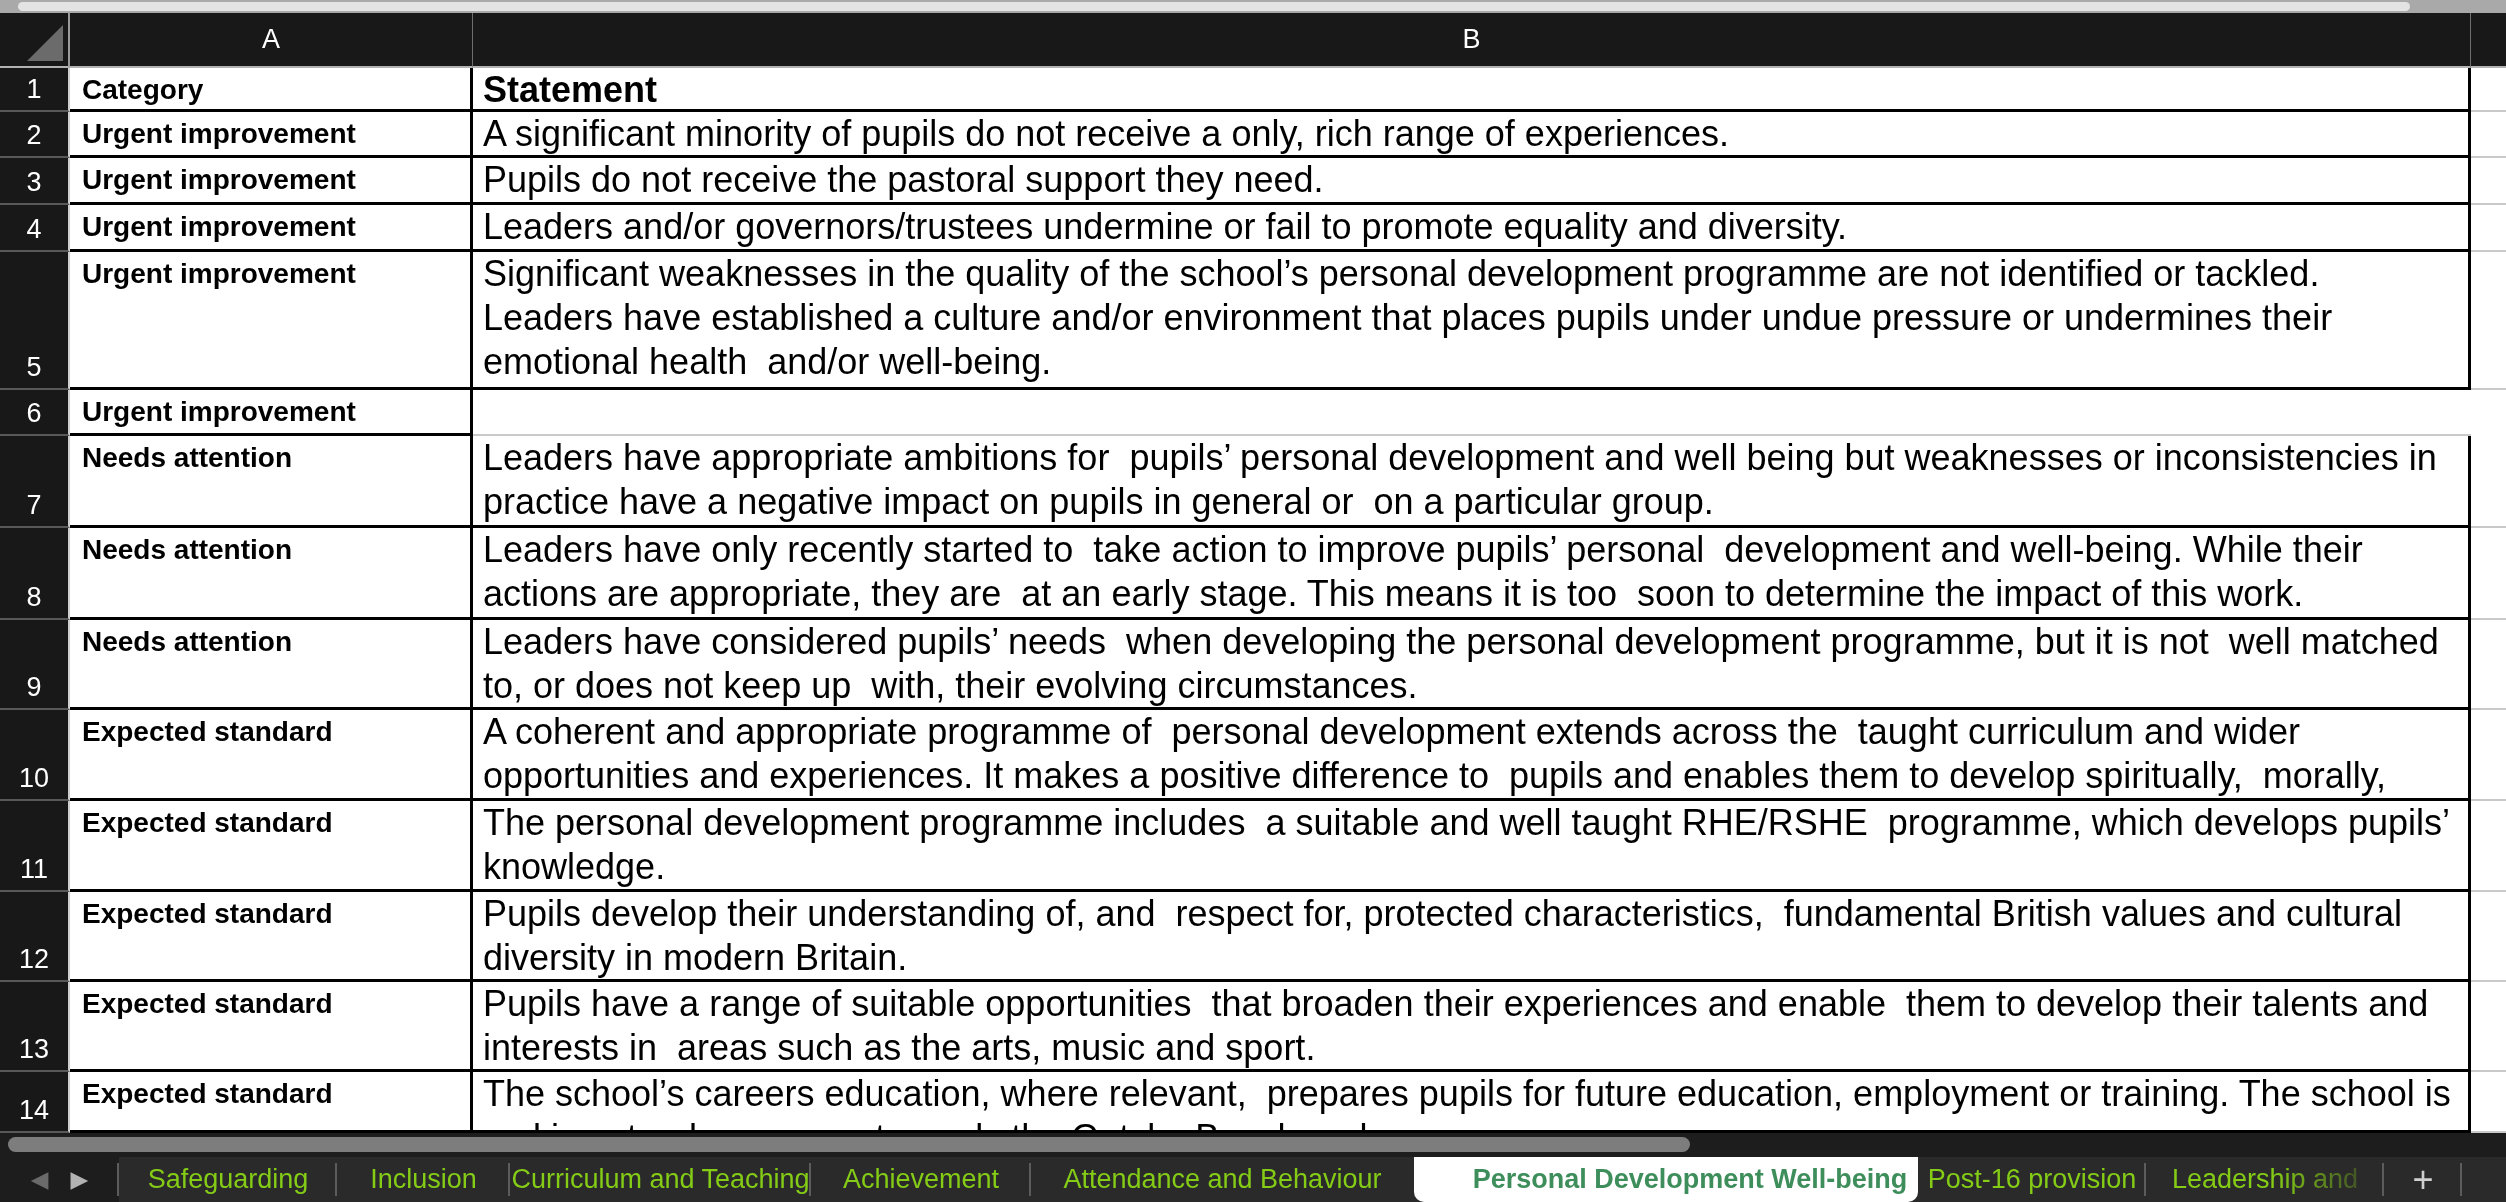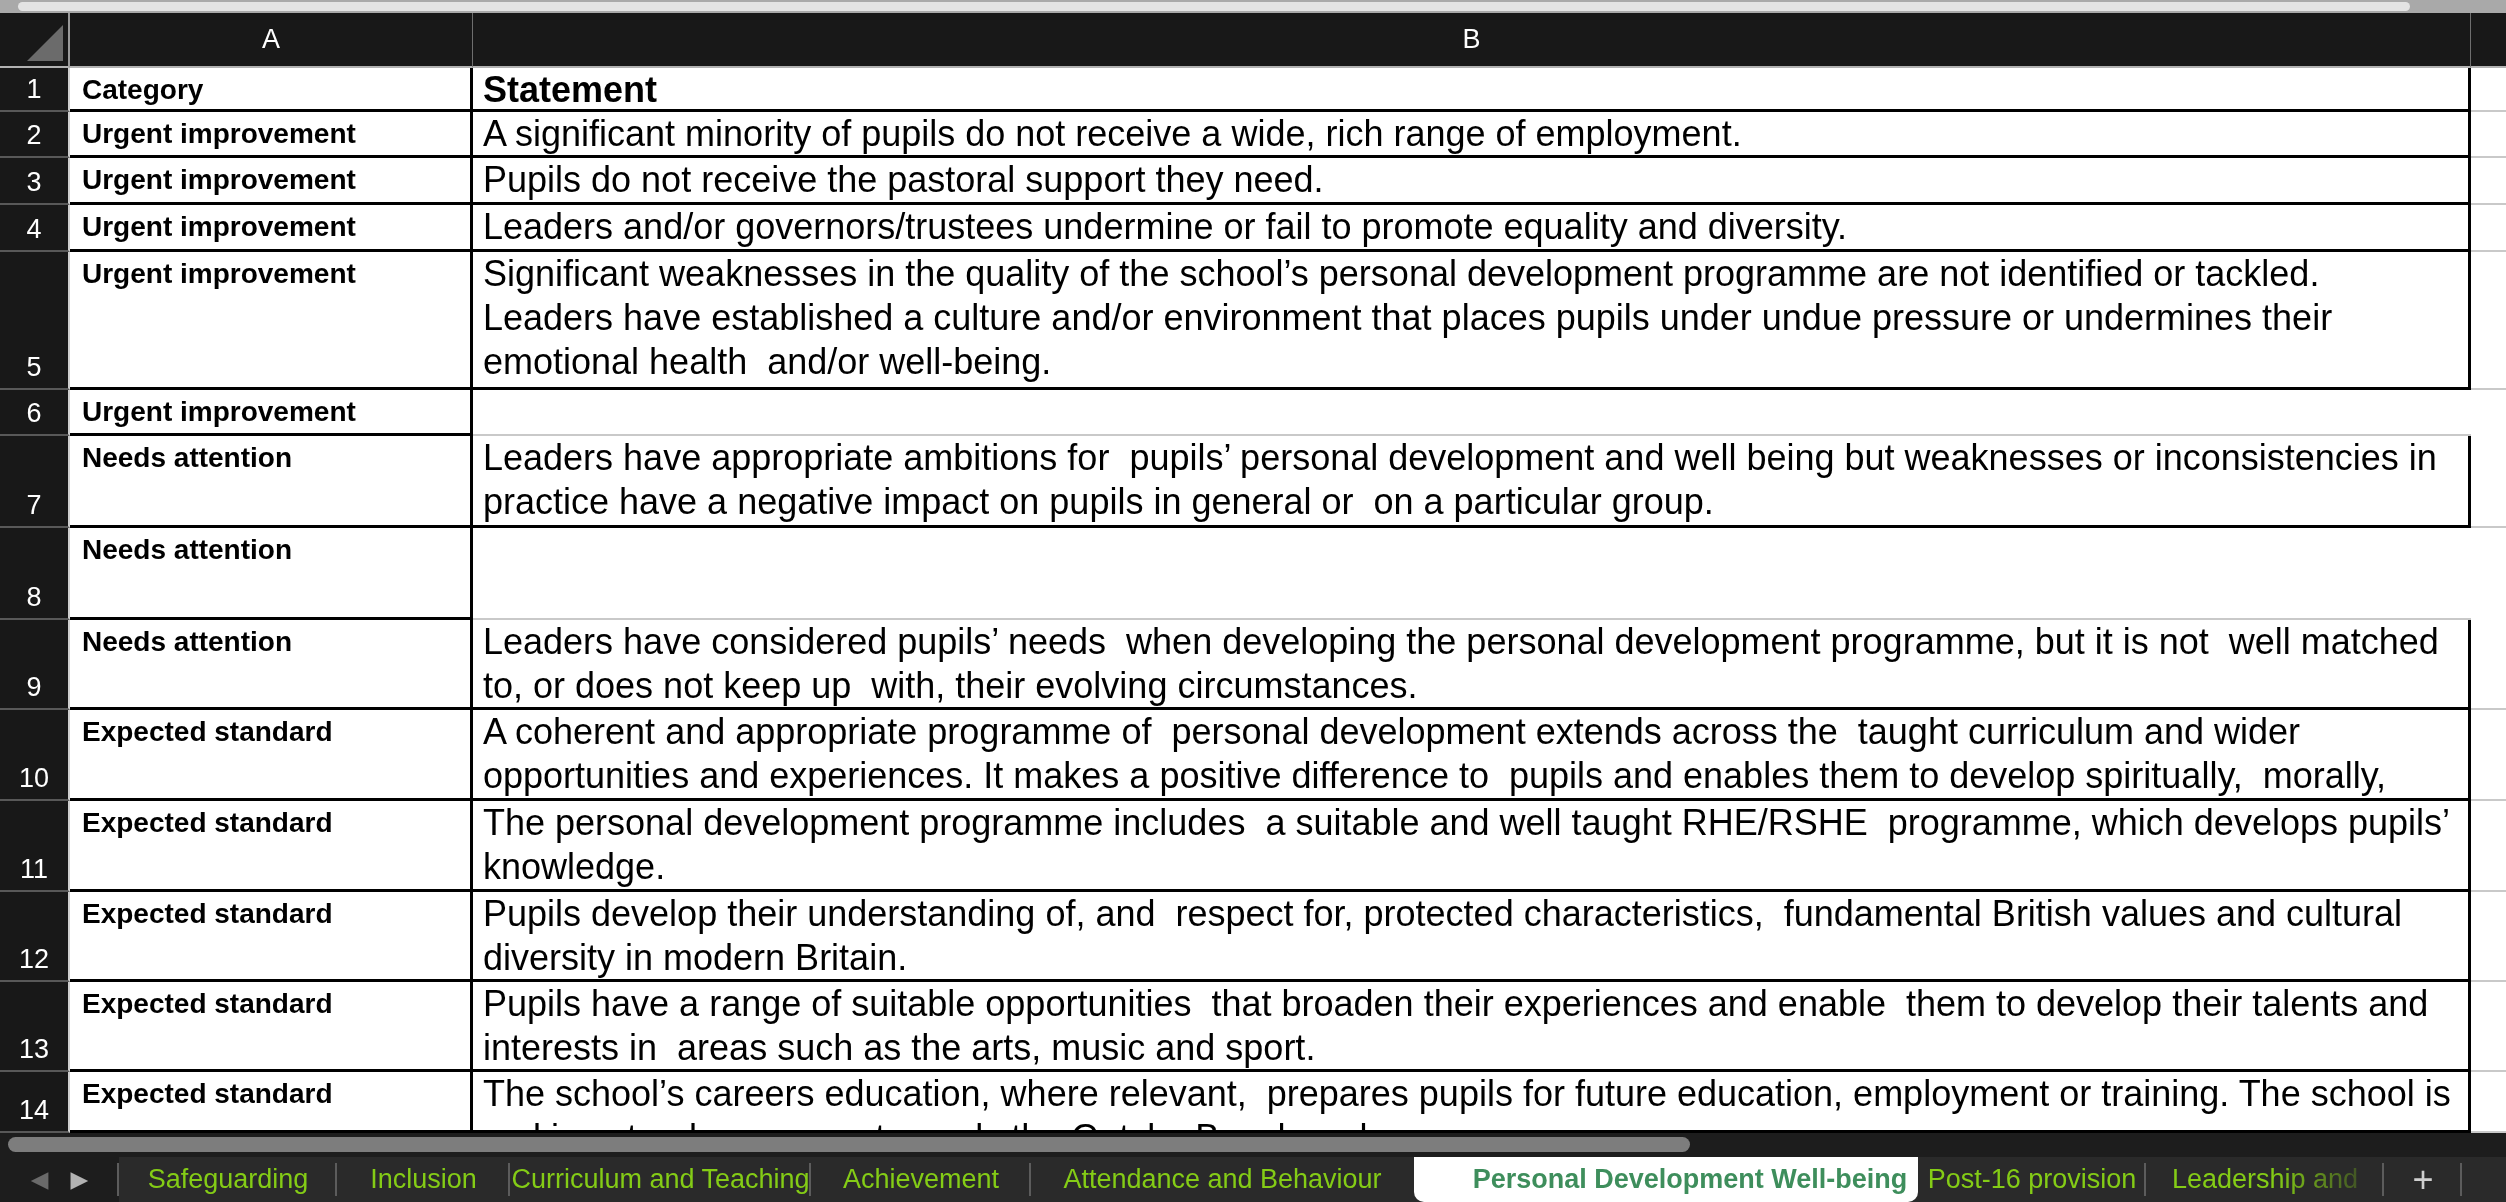--- a/index.html
+++ b/index.html
@@ -72,21 +72,21 @@
     <div class="grid-row row-1" style="height:44px">
       <div class="cell-num">1</div>
       <div class="cell-a">Category</div>
       <div class="cell-b">Statement</div>
       <div class="cell-c"></div>
     </div>
 
     <div class="grid-row" style="height:46px">
       <div class="cell-num">2</div>
       <div class="cell-a">Urgent improvement</div>
-      <div class="cell-b">A significant minority of pupils do not receive a wide, rich range of employment.</div>
+      <div class="cell-b">A significant minority of pupils do not receive a only, rich range of experiences.</div>
       <div class="cell-c"></div>
     </div>
 
     <div class="grid-row" style="height:47px">
       <div class="cell-num">3</div>
       <div class="cell-a">Urgent improvement</div>
       <div class="cell-b">Pupils do not receive the pastoral support they need.</div>
       <div class="cell-c"></div>
     </div>
 
@@ -113,20 +113,21 @@
     <div class="grid-row" style="height:92px">
       <div class="cell-num">7</div>
       <div class="cell-a">Needs attention</div>
       <div class="cell-b">Leaders have appropriate ambitions for  pupils’ personal development and well being but weaknesses or inconsistencies in practice have a negative impact on pupils in general or  on a particular group.</div>
       <div class="cell-c"></div>
     </div>
 
     <div class="grid-row" style="height:92px">
       <div class="cell-num">8</div>
       <div class="cell-a">Needs attention</div>
+      <div class="cell-b">Leaders have only recently started to  take action to improve pupils’ personal  development and well-being. While their actions are appropriate, they are  at an early stage. This means it is too  soon to determine the impact of this work.</div>
       <div class="cell-c"></div>
     </div>
 
     <div class="grid-row" style="height:90px">
       <div class="cell-num">9</div>
       <div class="cell-a">Needs attention</div>
       <div class="cell-b">Leaders have considered pupils’ needs  when developing the personal development programme, but it is not  well matched to, or does not keep up  with, their evolving circumstances.</div>
       <div class="cell-c"></div>
     </div>
 

